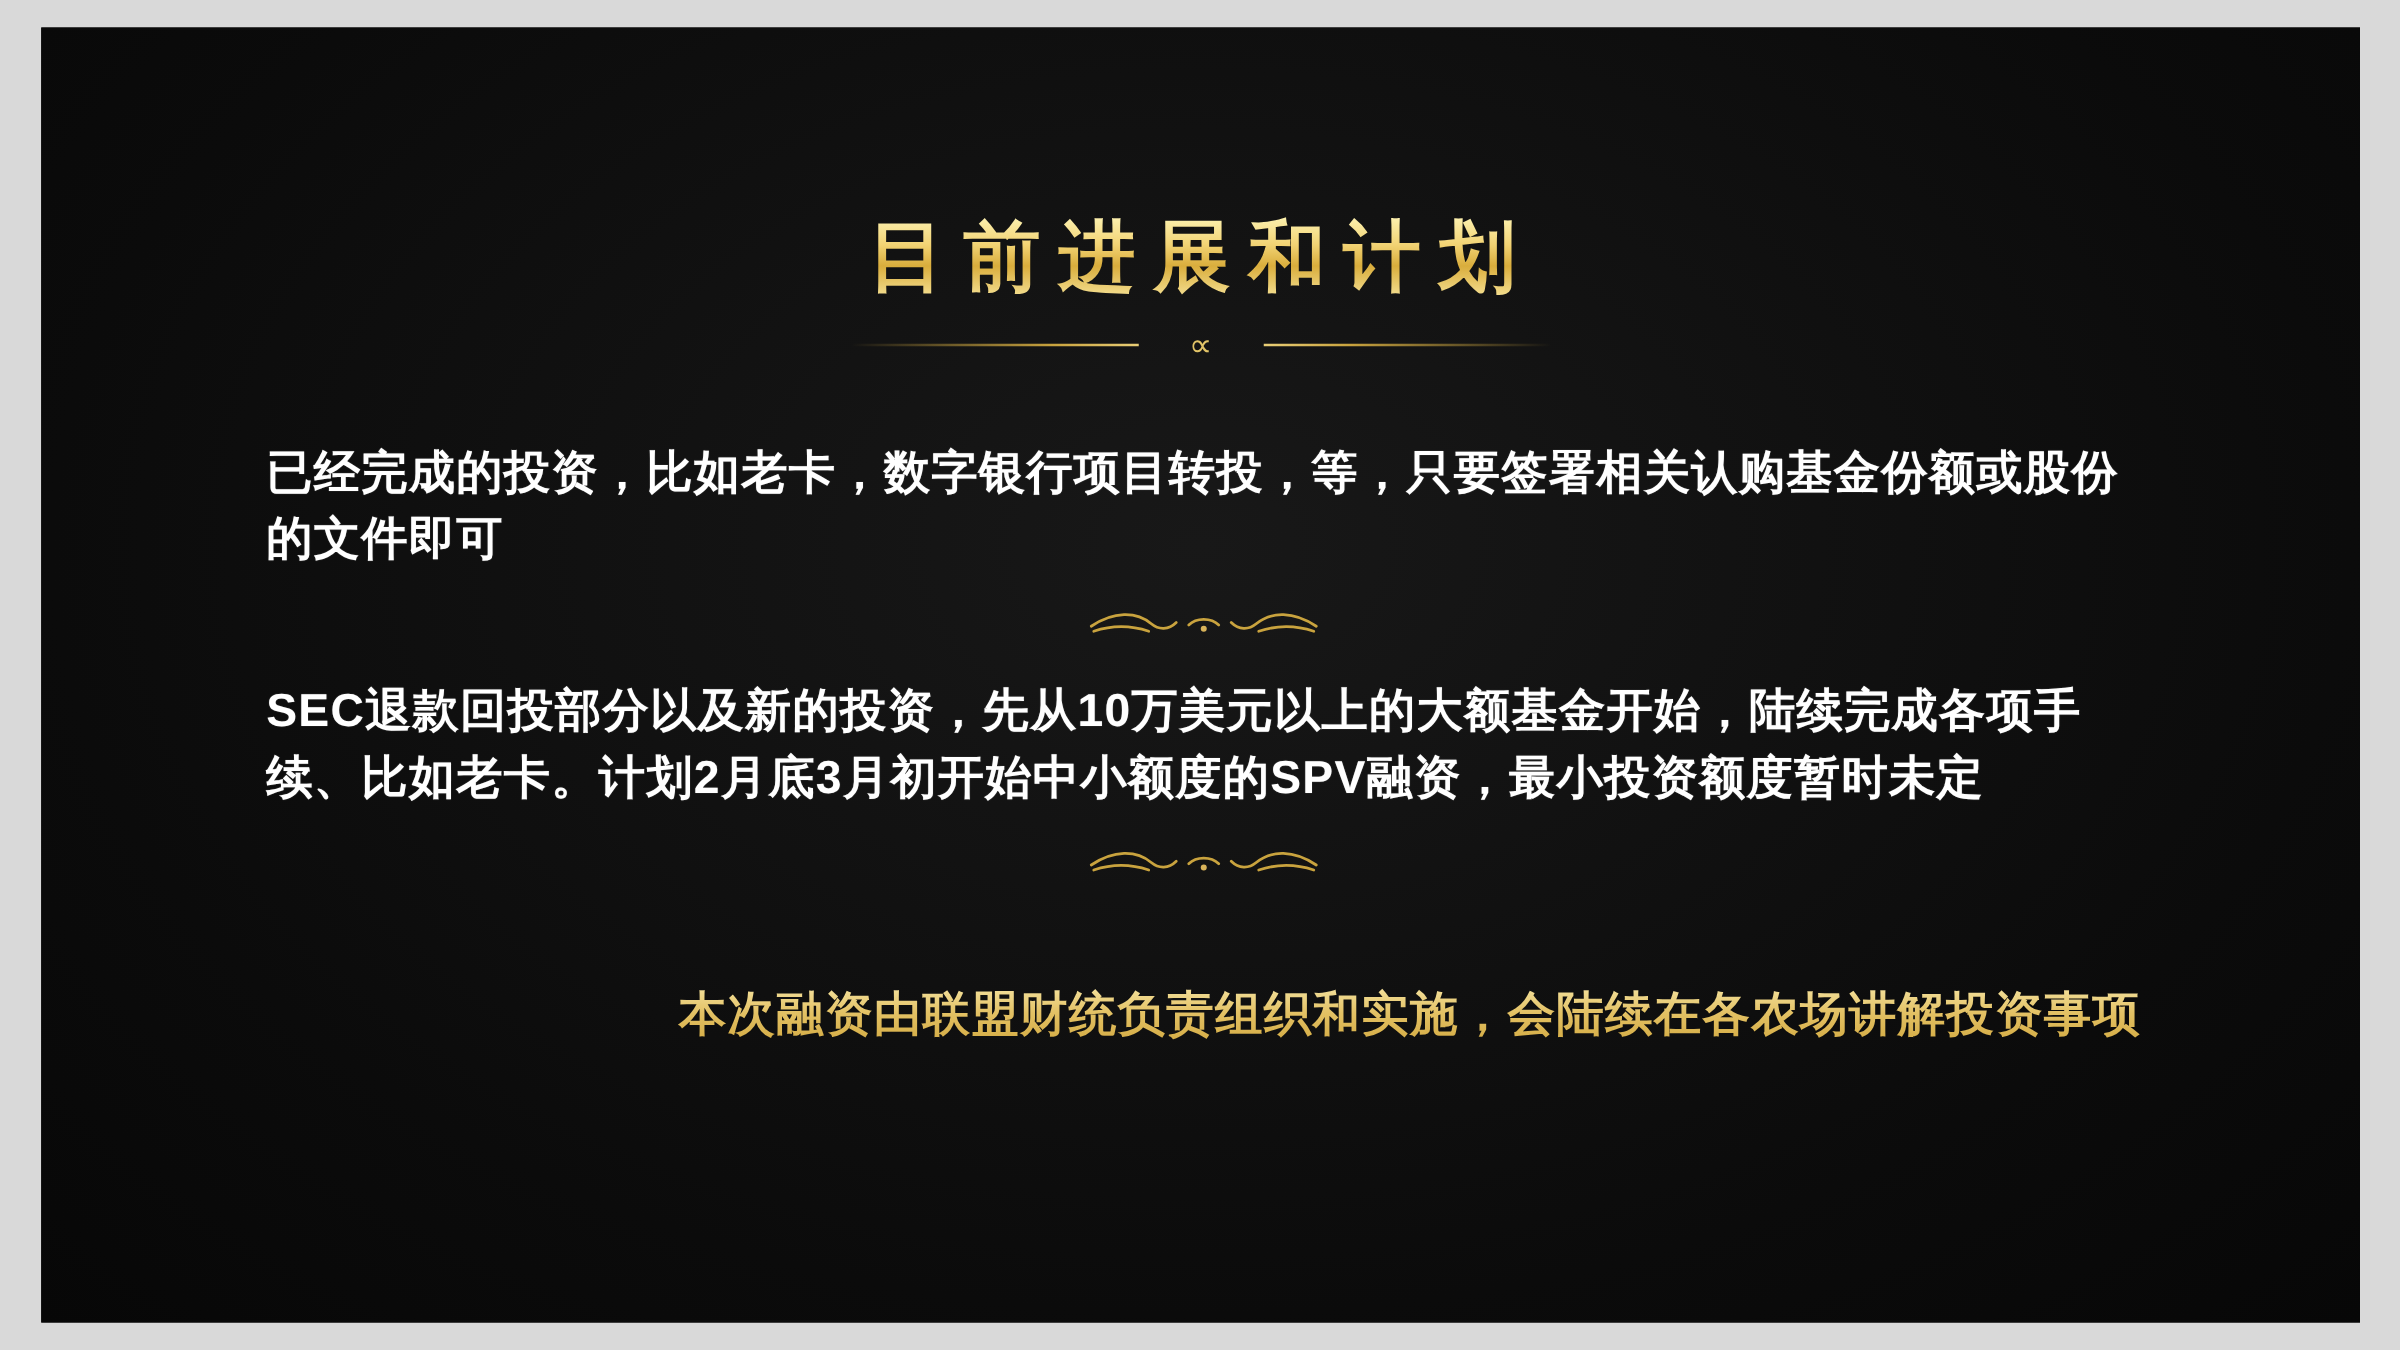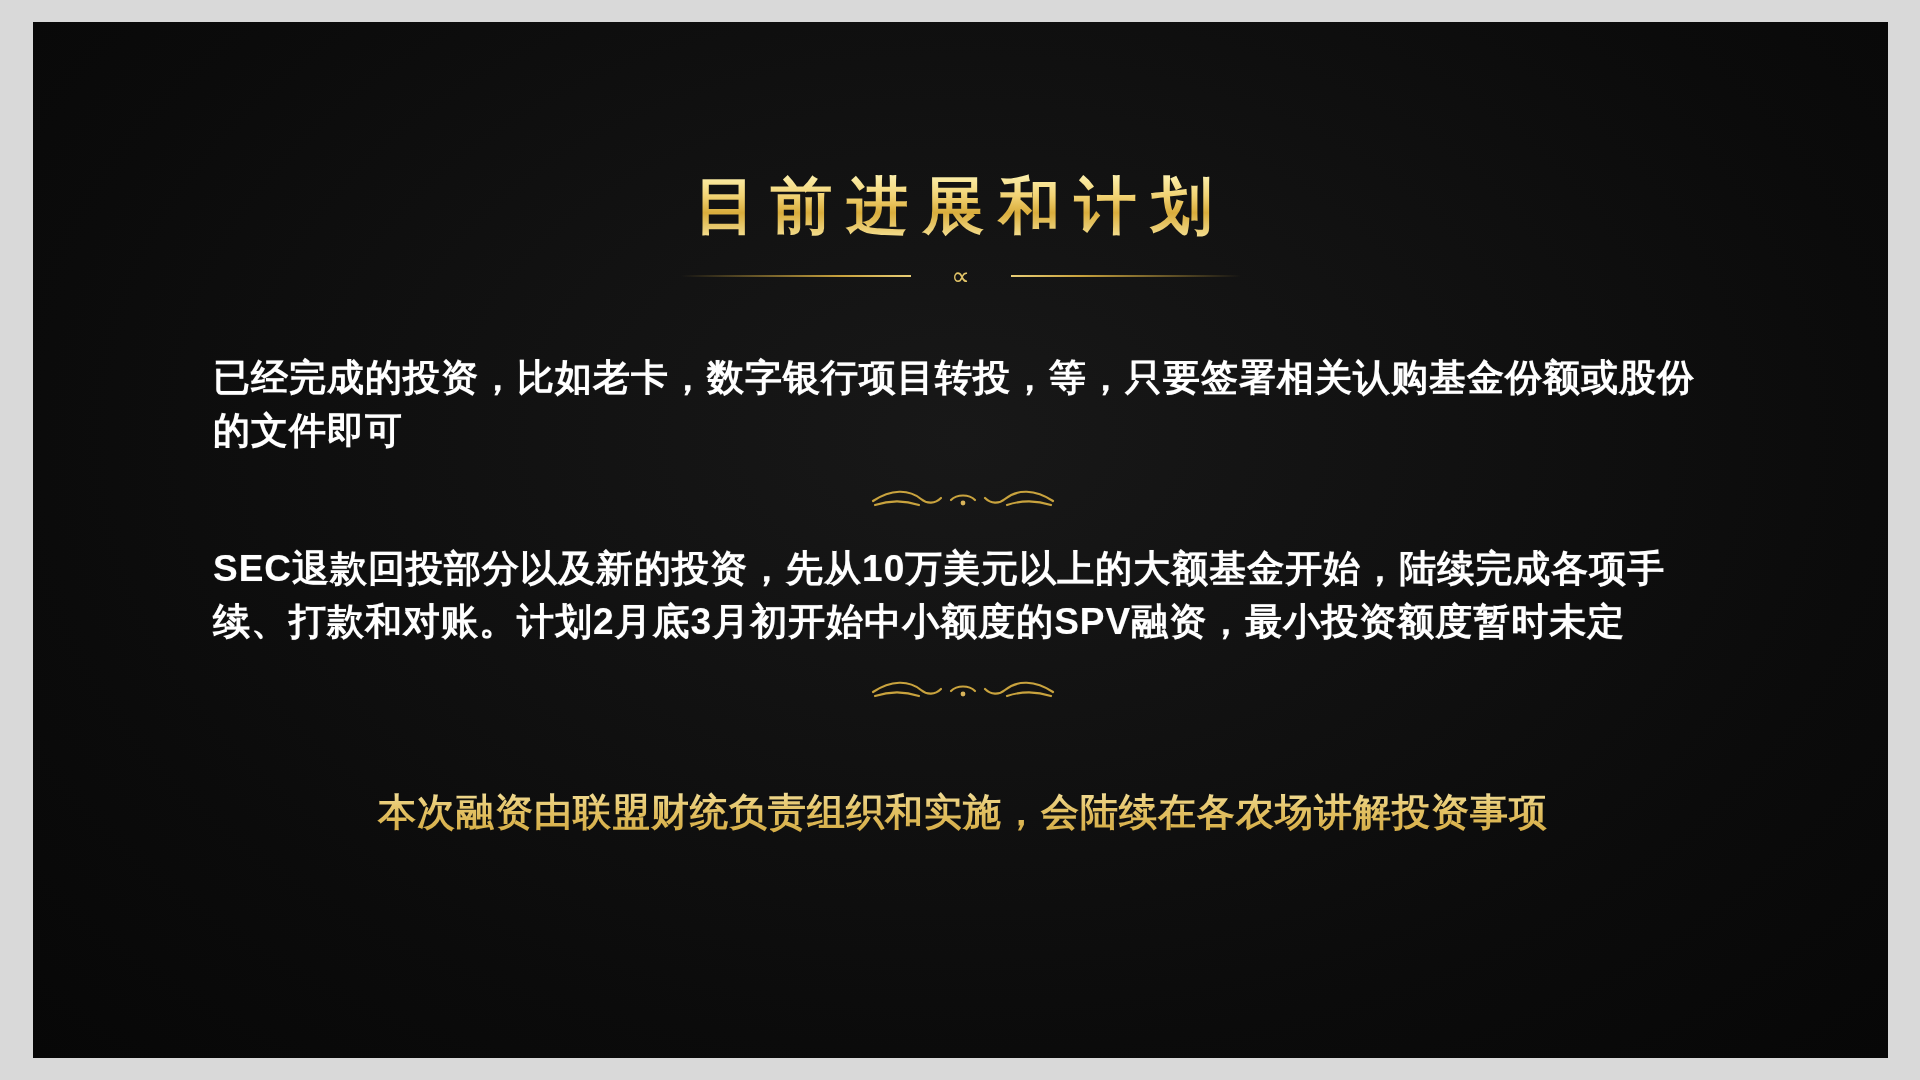--- a/index.html
+++ b/index.html
@@ -102,21 +102,21 @@
     text-align: left;
     text-shadow: 0 0 1px rgba(255,255,255,0.35);
   }
 
   .para-gold {
     font-size: 38px;
     font-weight: bold;
     line-height: 1.42;
     letter-spacing: 1px;
     margin: 0;
-    text-align: center;
+    text-align: right;
     color: #e7c462;
     background: linear-gradient(180deg, #f6e6a6 0%, #e3c164 45%, #d0a63c 100%);
     -webkit-background-clip: text;
     background-clip: text;
     -webkit-text-fill-color: transparent;
     color: transparent;
   }
 
   .flourish {
     width: 100%;
@@ -159,21 +159,21 @@
             <path d="M10 14 C 28 2, 46 2, 58 12 C 64 17, 72 17, 78 11"></path>
             <path d="M12 18 C 30 12, 44 14, 56 18"></path>
             <path d="M190 14 C 172 2, 154 2, 142 12 C 136 17, 128 17, 122 11"></path>
             <path d="M188 18 C 170 12, 156 14, 144 18"></path>
             <path d="M88 13 C 94 7, 106 7, 112 13"></path>
           </g>
           <circle cx="100" cy="16" r="2.4" fill="#d8b35a"></circle>
         </svg>
       </div>
 
-      <p class="para">SEC退款回投部分以及新的投资，先从10万美元以上的大额基金开始，陆续完成各项手续、打款和对账。计划2月底3月初开始中小额度的SPV融资，最小投资额度暂时未定</p>
+      <p class="para">SEC退款回投部分以及新的投资，先从10万美元以上的大额基金开始，陆续完成各项手续、比如老卡。计划2月底3月初开始中小额度的SPV融资，最小投资额度暂时未定</p>
 
       <div class="flourish">
         <svg width="200" height="26" viewBox="0 0 200 26" aria-hidden="true">
           <g fill="none" stroke="#c9a33e" stroke-width="2.2" stroke-linecap="round">
             <path d="M10 14 C 28 2, 46 2, 58 12 C 64 17, 72 17, 78 11"></path>
             <path d="M12 18 C 30 12, 44 14, 56 18"></path>
             <path d="M190 14 C 172 2, 154 2, 142 12 C 136 17, 128 17, 122 11"></path>
             <path d="M188 18 C 170 12, 156 14, 144 18"></path>
             <path d="M88 13 C 94 7, 106 7, 112 13"></path>
           </g>

